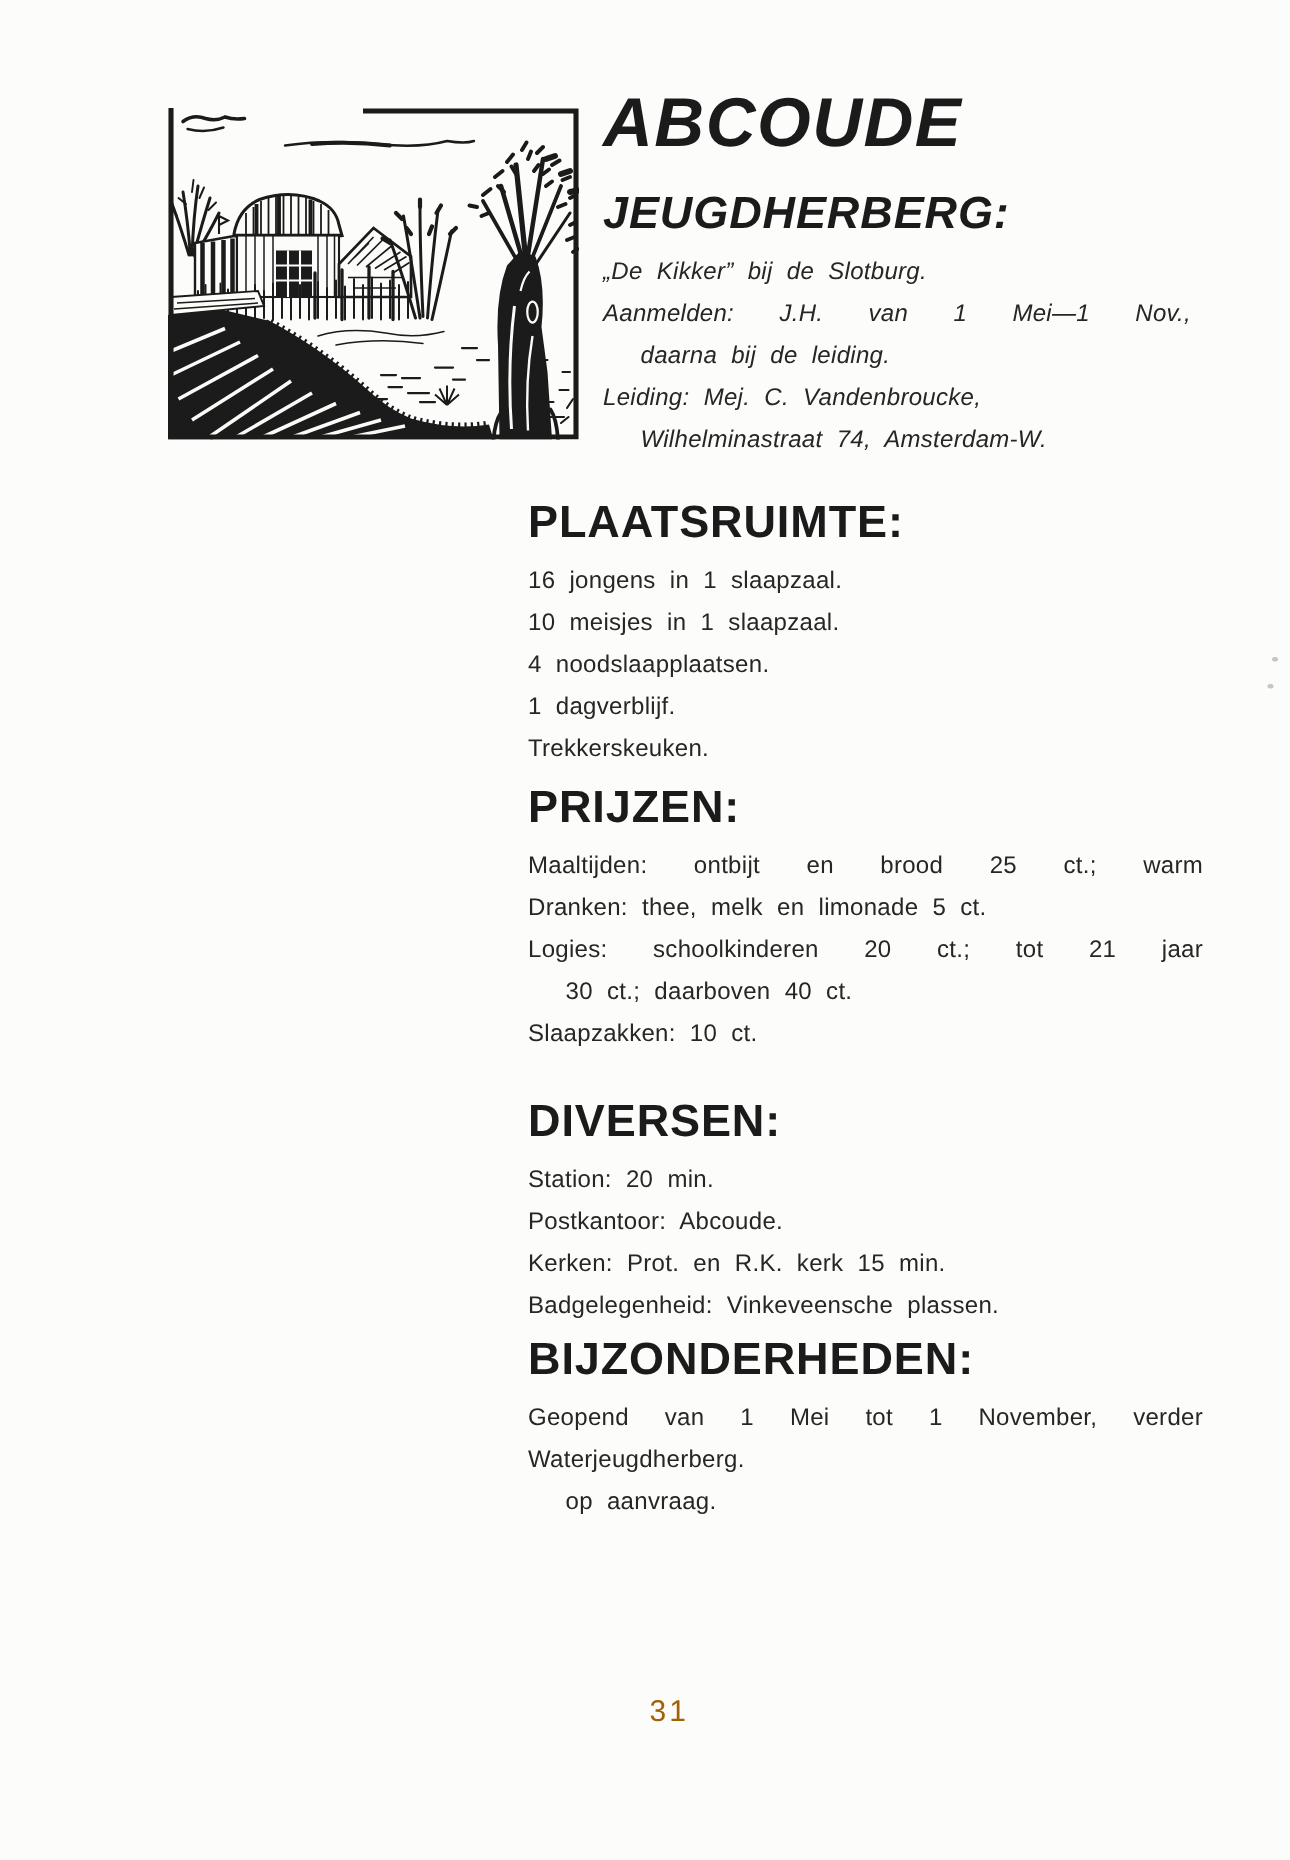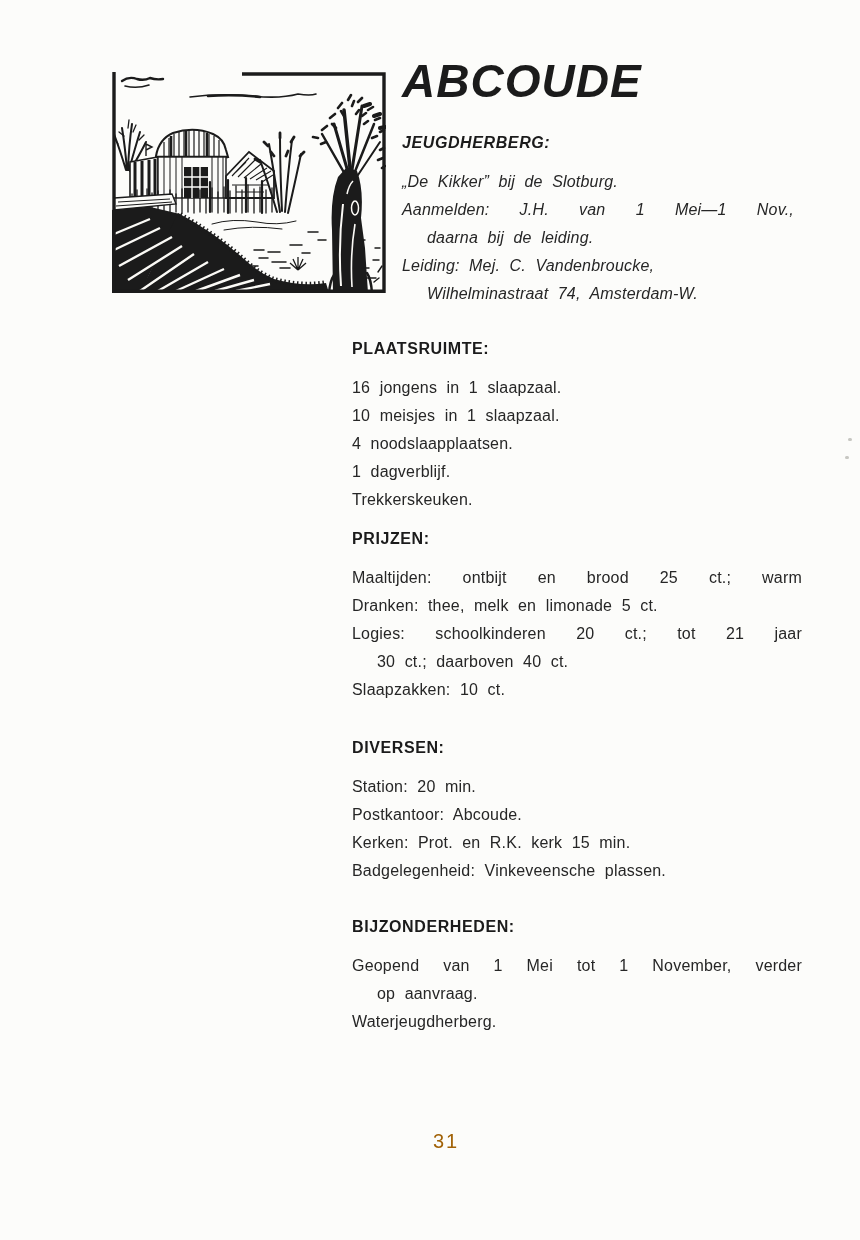--- a/index.html
+++ b/index.html
@@ -8,36 +8,36 @@
     background:#fcfcfa; overflow:hidden;
     font-family:"Liberation Sans", sans-serif; color:#242424;
   }
   .illustration { position:absolute; left:112px; top:72px; width:274px; height:221px; }
   .head-col { position:absolute; left:402px; top:58px; width:392px;font-style:italic; }
   .title {
     margin:0; font-size:46px; line-height:1; font-weight:bold;
     letter-spacing:1px; color:#1b1b1b;
   }
   .sec-heading {
-    margin:0; font-size:16px; line-height:25px; font-weight:bold;
+    margin:0; font-size:30px; line-height:25px; font-weight:bold;
     letter-spacing:0.6px; color:#1b1b1b;
   }
   .head-col .sec-heading { margin-top:26px; }
   .lines { margin-top:13px; }
   .line {
     font-size:16px; line-height:28px; letter-spacing:0.2px;
     word-spacing:0.30em; color:#262626;
   }
   .indent { padding-left:25px; }
   .j { text-align:justify; text-align-last:justify; }
   .section { position:absolute; left:352px; width:450px; }
   #sec-plaatsruimte { top:336px; }
   #sec-prijzen      { top:526px; }
   #sec-diversen     { top:735px; }
-  #sec-bijzonderheden { top:894px;margin-top:20px; }
+  #sec-bijzonderheden { top:894px; }
   .pagenum {
     position:absolute; left:433px; top:1130px;
     font-size:20px; letter-spacing:2px; color:#a16207;
   }
   .speck { position:absolute; width:4px; height:3px; background:#9a9a94;
            border-radius:2px; opacity:.55; }
 </style>
 </head>
 <body>
 
@@ -166,21 +166,21 @@
     <div class="line">Postkantoor: Abcoude.</div>
     <div class="line">Kerken: Prot. en R.K. kerk 15 min.</div>
     <div class="line">Badgelegenheid: Vinkeveensche plassen.</div>
   </div>
 </div>
 
 <div class="section" id="sec-bijzonderheden">
   <h2 class="sec-heading">BIJZONDERHEDEN:</h2>
   <div class="lines">
     <div class="line j">Geopend van 1 Mei tot 1 November, verder</div>
+    <div class="line">Waterjeugdherberg.</div>
     <div class="line indent">op aanvraag.</div>
-    <div class="line">Waterjeugdherberg.</div>
   </div>
 </div>
 
 <div class="pagenum">31</div>
 
 <div class="speck" style="left:848px; top:438px;"></div>
 <div class="speck" style="left:845px; top:456px;"></div>
 
 </body></html>

